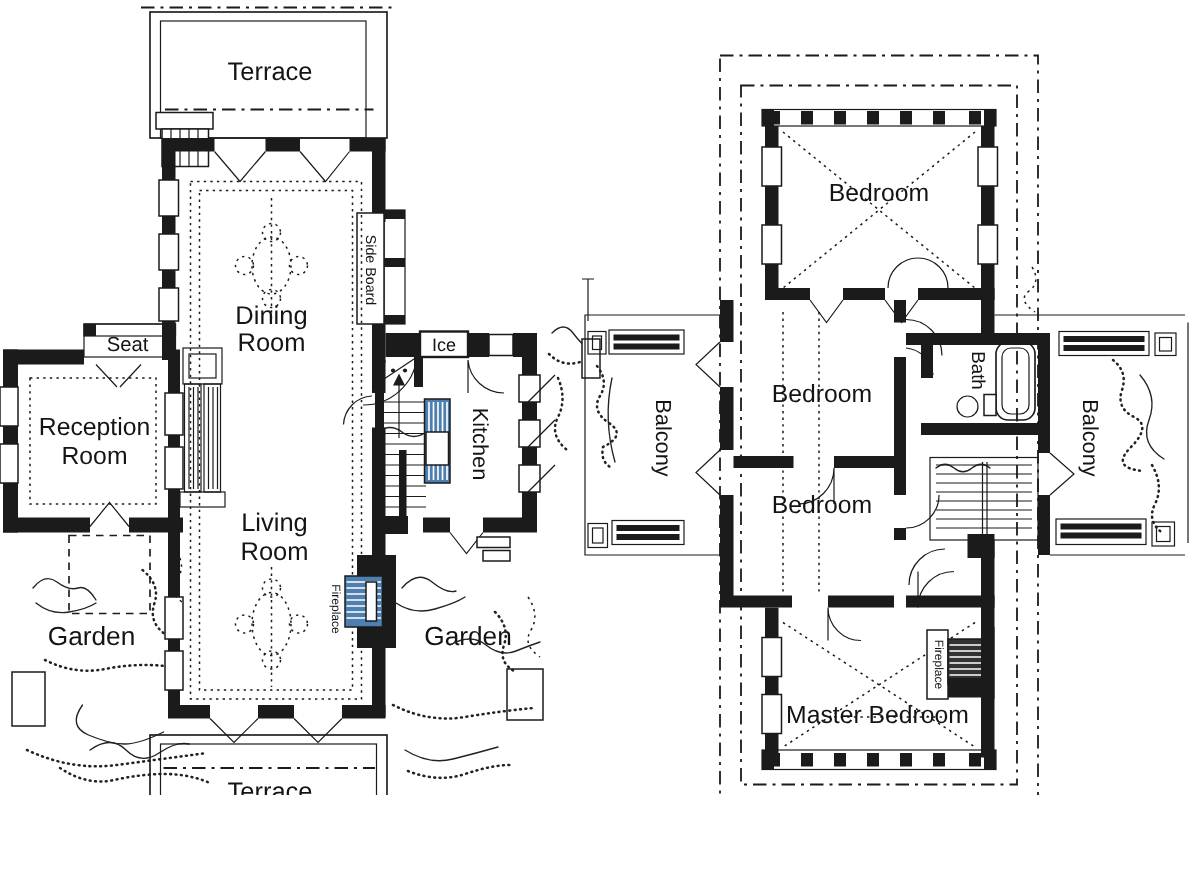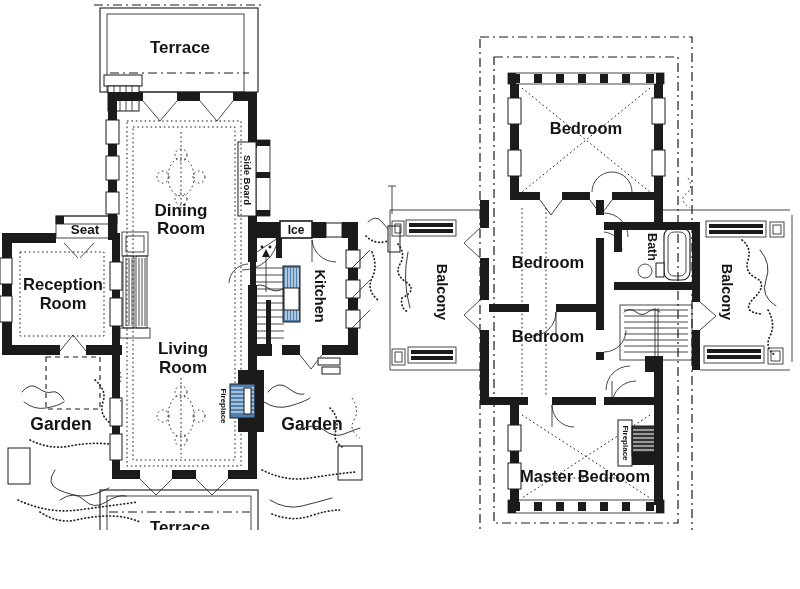--- a/index.html
+++ b/index.html
@@ -1,16 +1,16 @@
 <!DOCTYPE html>
 <html style="--ink: #1b1b1b; --blue: #4d80b0; --paper: #ffffff;"><head>
 <meta charset="utf-8">
 <style>
   html,body{margin:0;padding:0;background:#fff;}
-  .canvas{position:relative;width:800px;height:530px;background:var(--paper,#fff);overflow:hidden;font-weight:bold;}
+  .canvas{position:relative;width:800px;height:530px;background:var(--paper,#fff);overflow:hidden;}
   svg{display:block;}
   .w{fill:var(--ink,#1b1b1b);}
   .ln{stroke:var(--ink,#1b1b1b);stroke-width:1.1;fill:none;}
   .thin{stroke-width:0.8;}
   .th{stroke-width:1.6;}
   .dot{stroke:var(--ink,#1b1b1b);stroke-width:1;fill:none;stroke-dasharray:1.6 2.8;}
   .dd{stroke:var(--ink,#1b1b1b);stroke-width:1.2;fill:none;stroke-dasharray:9 4 2 4;}
   .dash{stroke:var(--ink,#1b1b1b);stroke-width:1.1;fill:none;stroke-dasharray:5 4;}
   .wf{fill:#fff;stroke:var(--ink,#1b1b1b);stroke-width:1;}
   .blue{fill:var(--blue,#4d80b0);}

